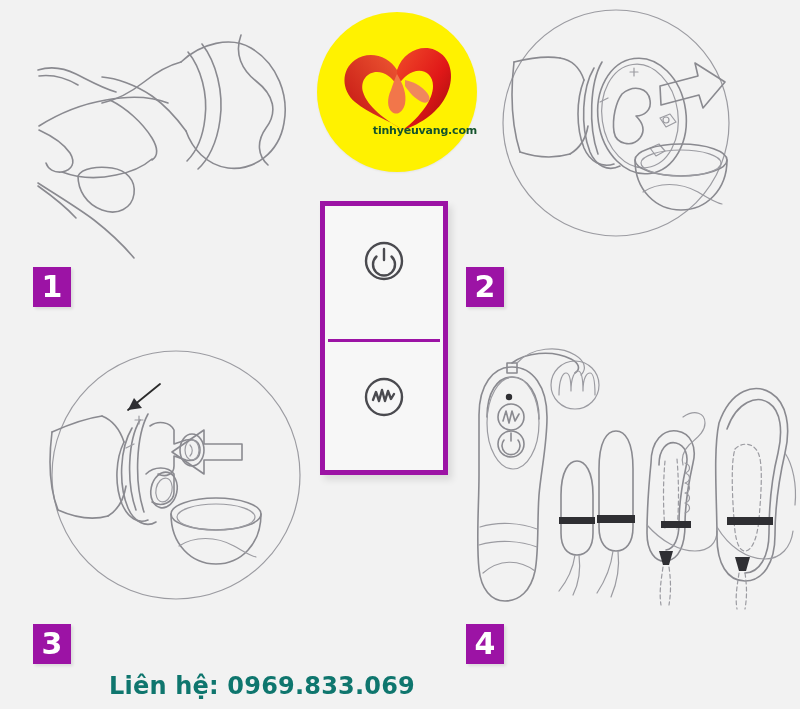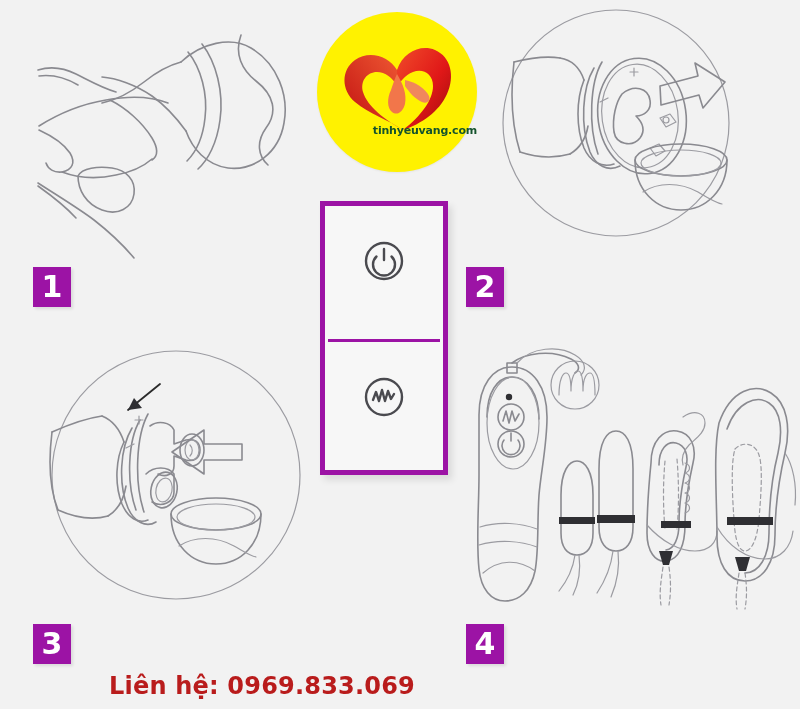--- a/index.html
+++ b/index.html
@@ -69,21 +69,21 @@
   .remote-btn.power{top:32px;}
   .remote-btn.wave{top:168px;}
 
   
   .contact{
     left:0;right:0;top:672px;
     text-align:center;
     font-family:"DejaVu Sans", sans-serif;
     font-weight:bold;
     font-size:24px;
-    color:#b91c1c;
+    color:#0f766e;
     letter-spacing:.2px;
     padding-left:0;
   }
   .contact span{display:inline-block;transform:translateX(-138px);}
 
   
   .ill{display:block;}
   #panel1{left:6px;top:8px;}
   #panel2{left:490px;top:6px;}
   #panel3{left:30px;top:332px;}

